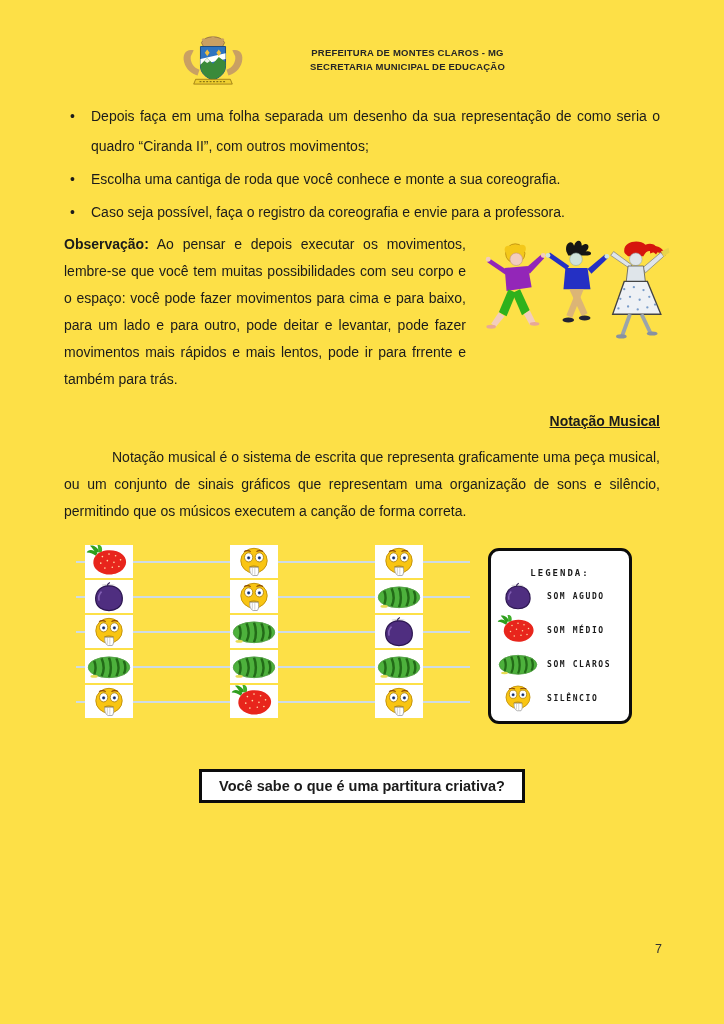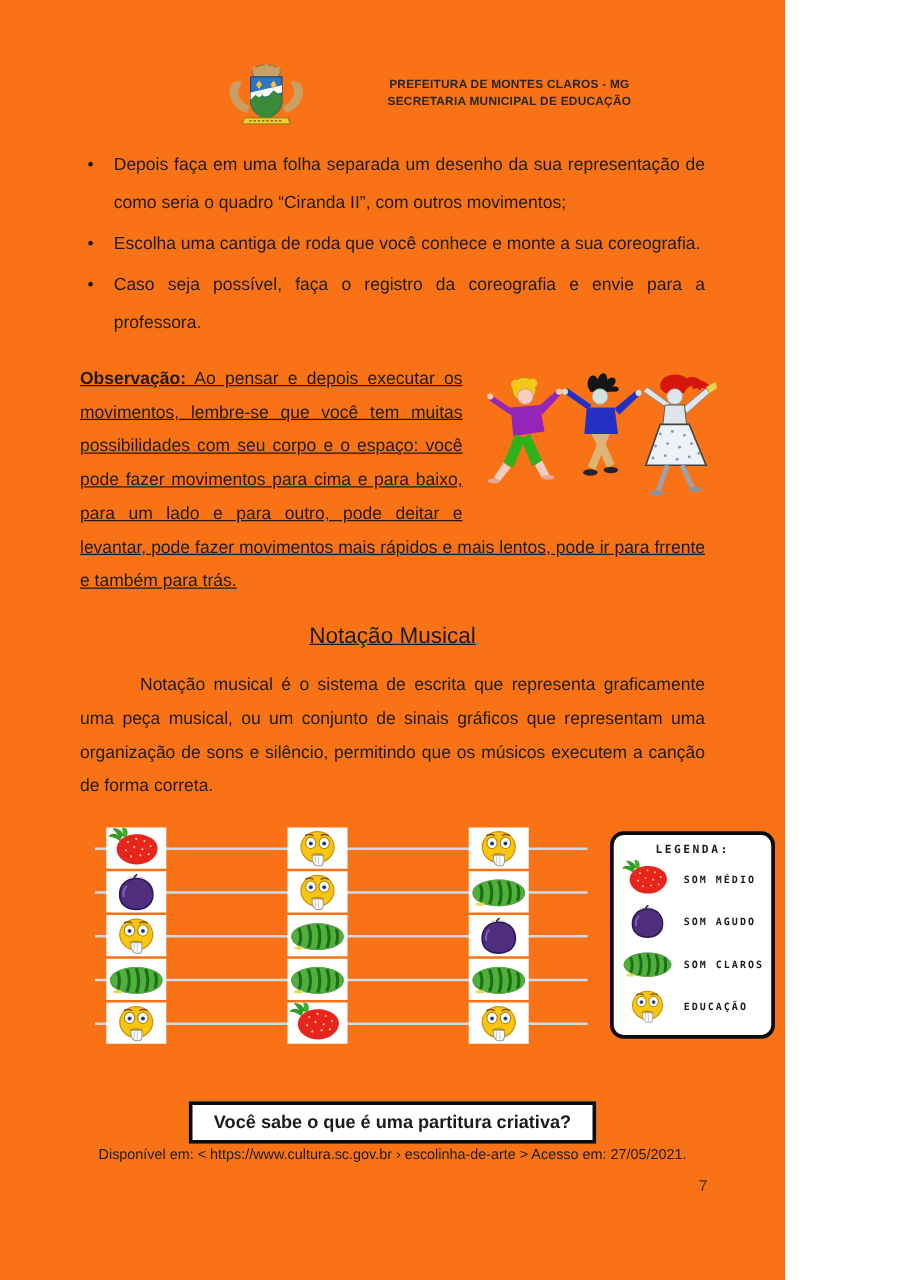--- a/index.html
+++ b/index.html
@@ -1,56 +1,56 @@
 <!DOCTYPE html>
 <html><head>
 <meta charset="utf-8">
 <style>
   html,body{margin:0;padding:0;background:#ffffff;}
   .page{
-    width:628px;height:1024px;box-sizing:border-box;
-    padding:48px 64px 0 64px;position:relative;background:#f97316;
+    width:724px;height:1024px;box-sizing:border-box;
+    padding:33px 64px 0 64px;position:relative;background:#fde047;
     font-family:"Liberation Sans",sans-serif;color:#1b1b1b;overflow:hidden;
   }
   
   .doc-header{display:flex;align-items:center;height:54px;}
   .doc-header .logo{width:82px;height:54px;margin-left:108px;flex:0 0 auto;}
   .doc-header .htext{margin-left:56px;text-align:center;font-size:9.5px;font-weight:bold;
     line-height:14px;color:#262626;letter-spacing:.2px;}
   
   .bullets{margin:14px 0 0 0;padding:0;list-style:none;}
   .bullets li{position:relative;padding-left:27px;font-size:14px;line-height:30px;
     text-align:justify;margin-bottom:3px;}
   .bullets li::before{content:"•";position:absolute;left:6px;top:0;font-size:14px;}
   
-  .obs{margin-top:17px;font-size:14px;line-height:27px;text-align:justify;text-decoration:underline;}
+  .obs{margin-top:4px;font-size:14px;line-height:27px;text-align:justify;}
   .obs b{font-weight:bold;}
   .dancers{float:right;width:196px;height:108px;margin:8px -14px 4px 12px;}
   .clear{clear:both;}
   
-  .heading{margin:20px 0 0 0;text-align:center;font-size:18px;font-weight:normal;
+  .heading{margin:20px 0 0 0;text-align:right;font-size:14px;font-weight:bold;
     text-decoration:underline;}
   .para{margin:15px 0 0 0;font-size:14px;line-height:27px;text-align:justify;
     text-indent:48px;}
   
   .score-wrap{display:flex;margin-top:17px;align-items:flex-start;}
   .score-grid{width:400px;margin-left:10px;flex:0 0 auto;padding-top:2px;}
   .score-row{position:relative;height:35px;}
   .score-line{position:absolute;left:2px;right:4px;top:17px;height:2px;background:#cedbe4;}
   .score-cell{position:absolute;top:1px;width:48px;height:33px;background:#fff;
     display:flex;align-items:center;justify-content:center;}
   .score-cell:nth-of-type(2){left:11px;}
   .score-cell:nth-of-type(3){left:156px;}
   .score-cell:nth-of-type(4){left:301px;}
   .glyph{width:48px;height:33px;display:block;}
   
   .legend-box{margin-left:14px;margin-top:6px;width:144px;box-sizing:border-box;
     border:3px solid #0c0c0c;border-radius:11px;padding:5px 6px 6px 6px;background:#fff;}
   .legend-title{text-align:center;font-family:"DejaVu Sans Mono",monospace;
-    font-weight:bold;font-size:9px;letter-spacing:2px;margin:2px 0 1px 0;}
+    font-weight:bold;font-size:9px;letter-spacing:2px;margin:12px 0 1px 0;}
   .legend-item{display:flex;align-items:center;height:34px;}
   .legend-item .lg{width:42px;height:30px;flex:0 0 auto;}
   .legend-label{font-family:"DejaVu Sans Mono",monospace;font-weight:bold;font-size:8px;
     letter-spacing:1.6px;margin-left:8px;white-space:nowrap;}
   
   .qbox{margin:45px auto 0 auto;width:fit-content;border:3px solid #0c0c0c;
     padding:6px 17px;font-size:14.5px;font-weight:bold;background:#fff;}
   
   .closing{margin:24px 0 0 0;font-size:14px;line-height:27px;text-align:justify;
     text-indent:48px;}
@@ -303,44 +303,43 @@
               <use href="#sym-silence"></use>
             </svg>
           </div>
         </div>
       </div>
     <div class="legend-box">
       <div class="legend-title">LEGENDA:</div>
       <div>
           <div class="legend-item">
             <svg class="glyph lg" viewBox="0 0 56 40">
-              <use href="#sym-strawberry"></use>
-            </svg>
-            <span class="legend-label">SOM MÉDIO</span>
+              <use href="#sym-plum"></use>
+            </svg>
+            <span class="legend-label">SOM AGUDO</span>
           </div>
           <div class="legend-item">
             <svg class="glyph lg" viewBox="0 0 56 40">
-              <use href="#sym-plum"></use>
-            </svg>
-            <span class="legend-label">SOM AGUDO</span>
+              <use href="#sym-strawberry"></use>
+            </svg>
+            <span class="legend-label">SOM MÉDIO</span>
           </div>
           <div class="legend-item">
             <svg class="glyph lg" viewBox="0 0 56 40">
               <use href="#sym-watermelon"></use>
             </svg>
             <span class="legend-label">SOM CLAROS</span>
           </div>
           <div class="legend-item">
             <svg class="glyph lg" viewBox="0 0 56 40">
               <use href="#sym-silence"></use>
             </svg>
-            <span class="legend-label">EDUCAÇÃO</span>
+            <span class="legend-label">SILÊNCIO</span>
           </div>
         </div>
     </div>
   </div>
 
   <div class="qbox">Você sabe o que é uma partitura criativa?</div>
 
-  <p class="source">Disponível em: &lt; https://www.cultura.sc.gov.br › escolinha-de-arte &gt; Acesso em: 27/05/2021.</p>
 
   <div class="pagenum">7</div>
 </div>
 
 </body></html>

